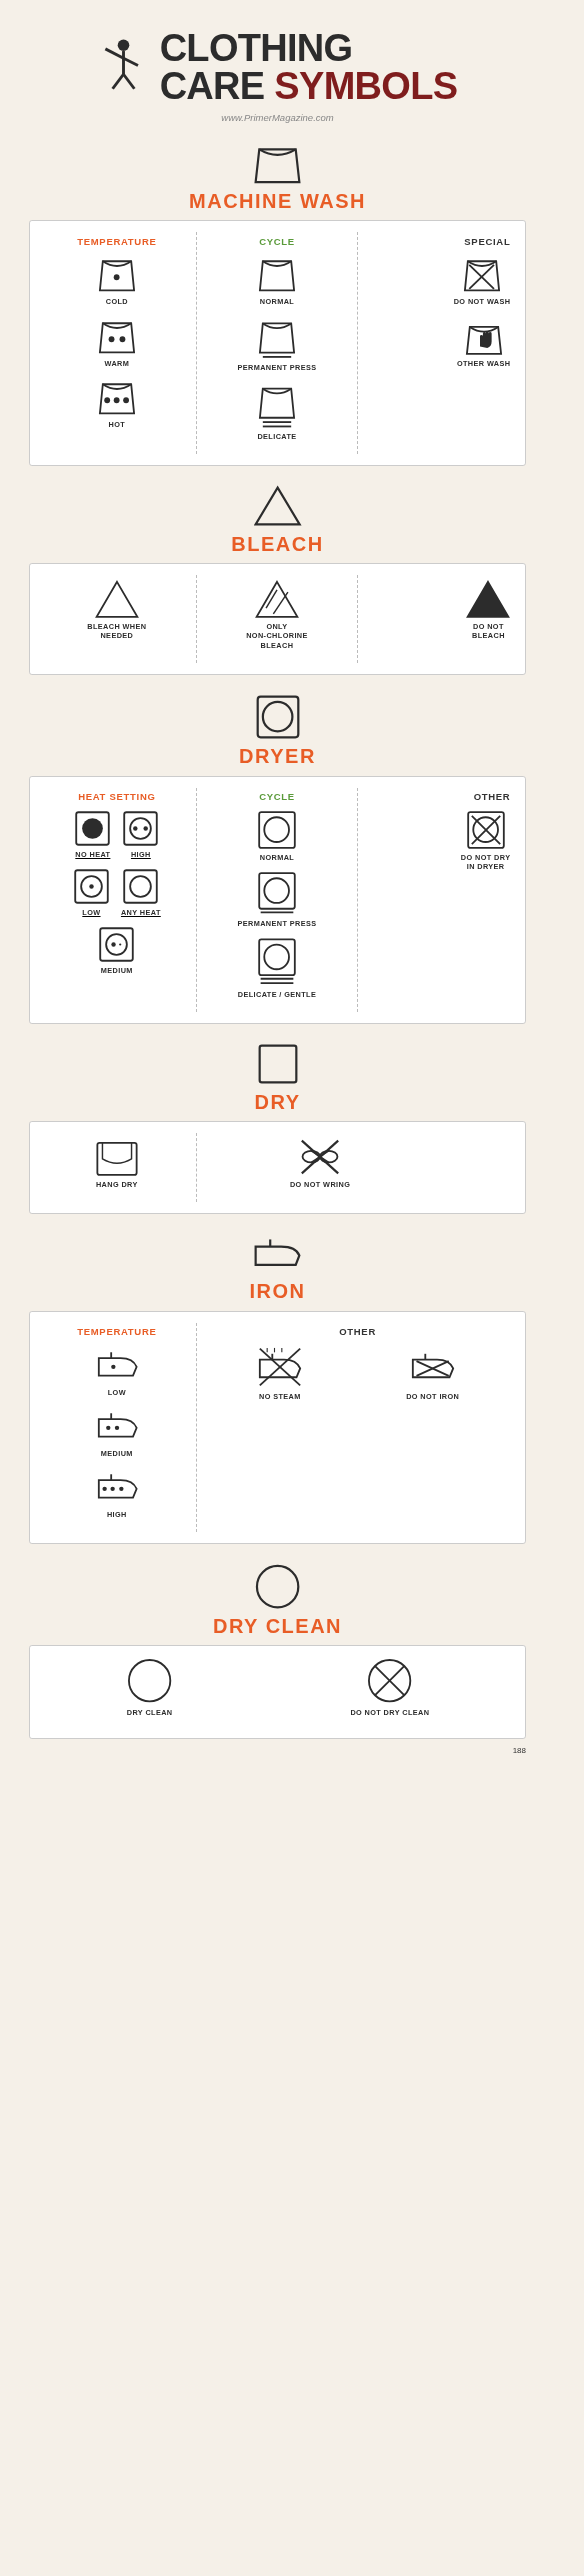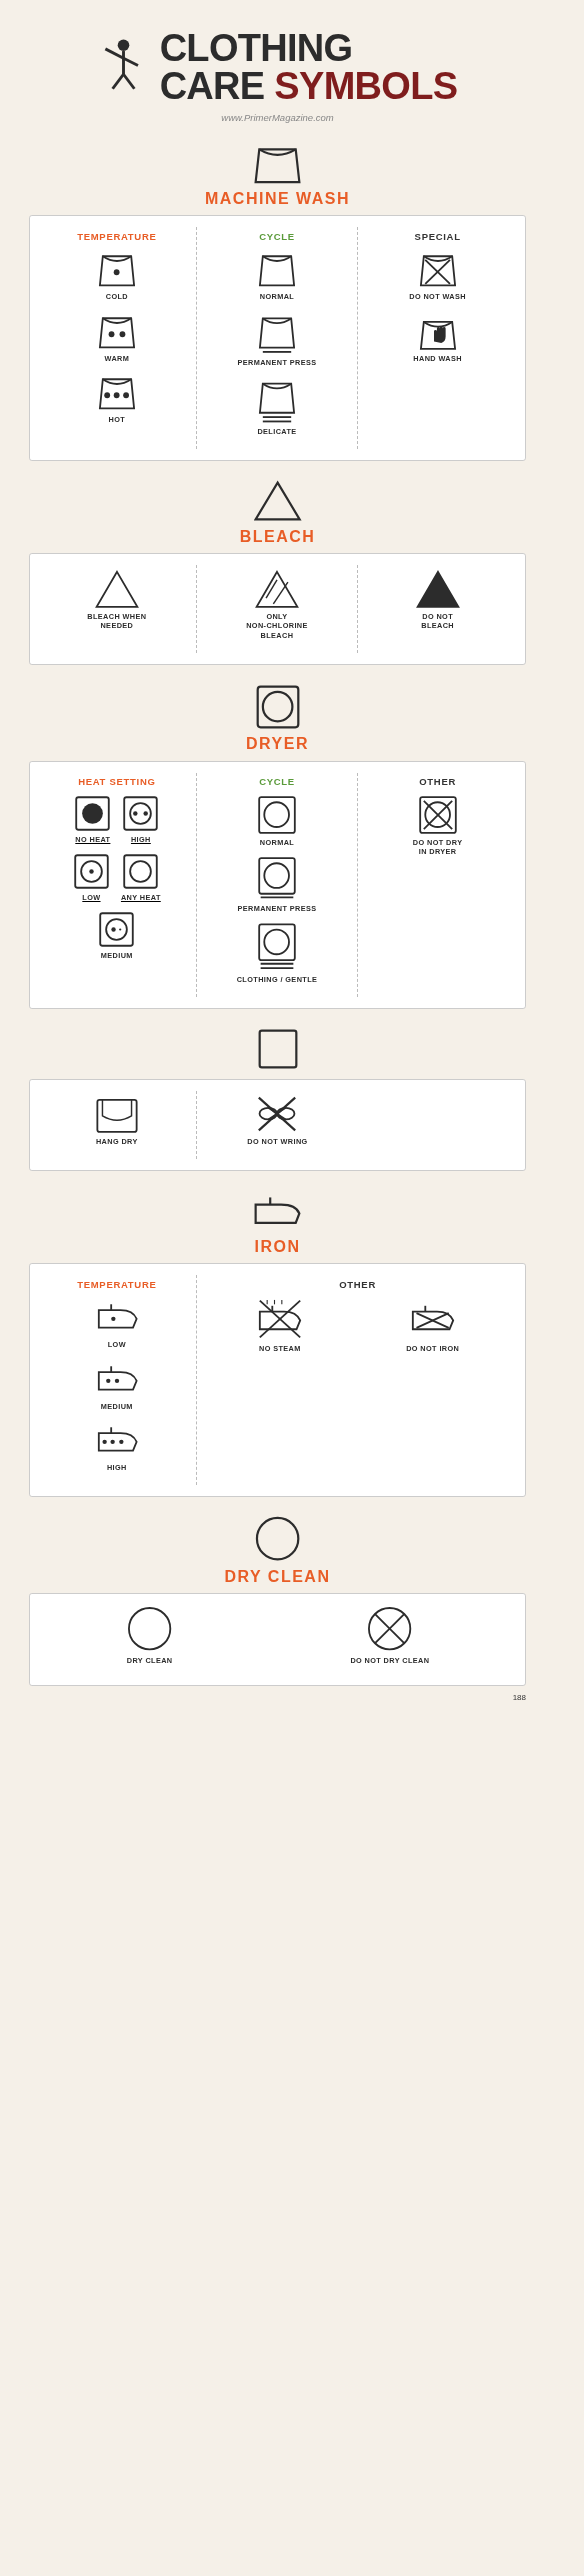--- a/index.html
+++ b/index.html
@@ -52,21 +52,21 @@
     .section-header {
       text-align: center;
       margin: 18.3px 0 7.3px;
     }
     .section-icon-wrap {
       display: flex;
       justify-content: center;
       margin-bottom: 4.4px;
     }
     .section-title {
-      font-size: 16px;
+      font-size: 20px;
       font-weight: 900;
       color: #e85d26;
       letter-spacing: 1.5px;
     }
 
     
     .grid-box {
       border: 1.5px solid #ccc;
       background: #fff;
       border-radius: 2.9px;
@@ -80,20 +80,21 @@
     }
     .grid-col {
       border-right: 0.7px dashed #bbb;
       padding: 3.7px 7.3px;
       display: flex;
       flex-direction: column;
       align-items: center;
     }
     .grid-col:last-child {
       border-right: none;
+      align-items: flex-end;
     }
     .col-header {
       font-size: 9.5px;
       font-weight: 700;
       letter-spacing: 0.7px;
       margin-bottom: 7.3px;
       text-align: center;
     }
     .col-header.red { color: #e85d26; }
     .col-header.green { color: #5a9a3a; }
@@ -251,21 +252,21 @@
         <div class="symbol-label">DO NOT WASH</div>
       </div>
 
       <div class="symbol-item">
         <svg width="40" height="40" viewBox="0 0 55 55">
           <path d="M8,15 L4,52 L51,52 L47,15 Z" fill="none" stroke="#2c2c2c" stroke-width="2.5"></path>
           <path d="M8,15 Q27.5,28 47,15" fill="none" stroke="#2c2c2c" stroke-width="2.5"></path>
 
           <path d="M22,42 L22,28 Q22,26 24,26 Q26,26 26,28 L26,24 Q26,22 28,22 Q30,22 30,24 L30,23 Q30,21 32,21 Q34,21 34,23 L34,24 Q34,22 36,22 Q38,22 38,24 L38,35 Q38,42 32,44 Z" fill="#2c2c2c"></path>
         </svg>
-        <div class="symbol-label">HAND WASH</div>
+        <div class="symbol-label">OTHER WASH</div>
       </div>
     </div>
   </div>
 
   <div class="section-header">
     <div class="section-icon-wrap">
       <svg width="48" height="44" viewBox="0 0 65 60">
         <polygon points="32,5 62,55 2,55" fill="none" stroke="#2c2c2c" stroke-width="3"></polygon>
       </svg>
     </div>
@@ -390,21 +391,21 @@
         <div class="symbol-label">PERMANENT PRESS</div>
       </div>
 
       <div class="symbol-item">
         <svg width="40" height="50" viewBox="0 0 55 68">
           <rect x="3" y="3" width="49" height="49" rx="3" fill="none" stroke="#2c2c2c" stroke-width="2.5"></rect>
           <circle cx="27" cy="27" r="17" fill="none" stroke="#2c2c2c" stroke-width="2.5"></circle>
           <line x1="5" y1="57" x2="50" y2="57" stroke="#2c2c2c" stroke-width="2.5"></line>
           <line x1="5" y1="63" x2="50" y2="63" stroke="#2c2c2c" stroke-width="2.5"></line>
         </svg>
-        <div class="symbol-label">CLOTHING / GENTLE</div>
+        <div class="symbol-label">DELICATE / GENTLE</div>
       </div>
     </div>
 
     <div class="grid-col">
       <div class="col-header dark">OTHER</div>
 
       <div class="symbol-item">
         <svg width="40" height="40" viewBox="0 0 55 55">
           <rect x="3" y="3" width="49" height="49" rx="3" fill="none" stroke="#2c2c2c" stroke-width="2.5"></rect>
           <circle cx="27" cy="27" r="17" fill="none" stroke="#2c2c2c" stroke-width="2.5"></circle>
@@ -415,20 +416,21 @@
       </div>
     </div>
   </div>
 
   <div class="section-header">
     <div class="section-icon-wrap">
       <svg width="44" height="44" viewBox="0 0 60 60">
         <rect x="5" y="5" width="50" height="50" rx="3" fill="none" stroke="#2c2c2c" stroke-width="3"></rect>
       </svg>
     </div>
+    <div class="section-title">DRY</div>
   </div>
 
   <div class="grid-box grid-cols-3">
 
     <div class="grid-col">
       <div class="symbol-item">
         <svg width="44" height="40" viewBox="0 0 60 55">
           <rect x="3" y="8" width="54" height="44" rx="3" fill="none" stroke="#2c2c2c" stroke-width="2.5"></rect>
 
           <path d="M10,8 L10,30 Q30,42 50,30 L50,8" fill="none" stroke="#2c2c2c" stroke-width="2"></path>

